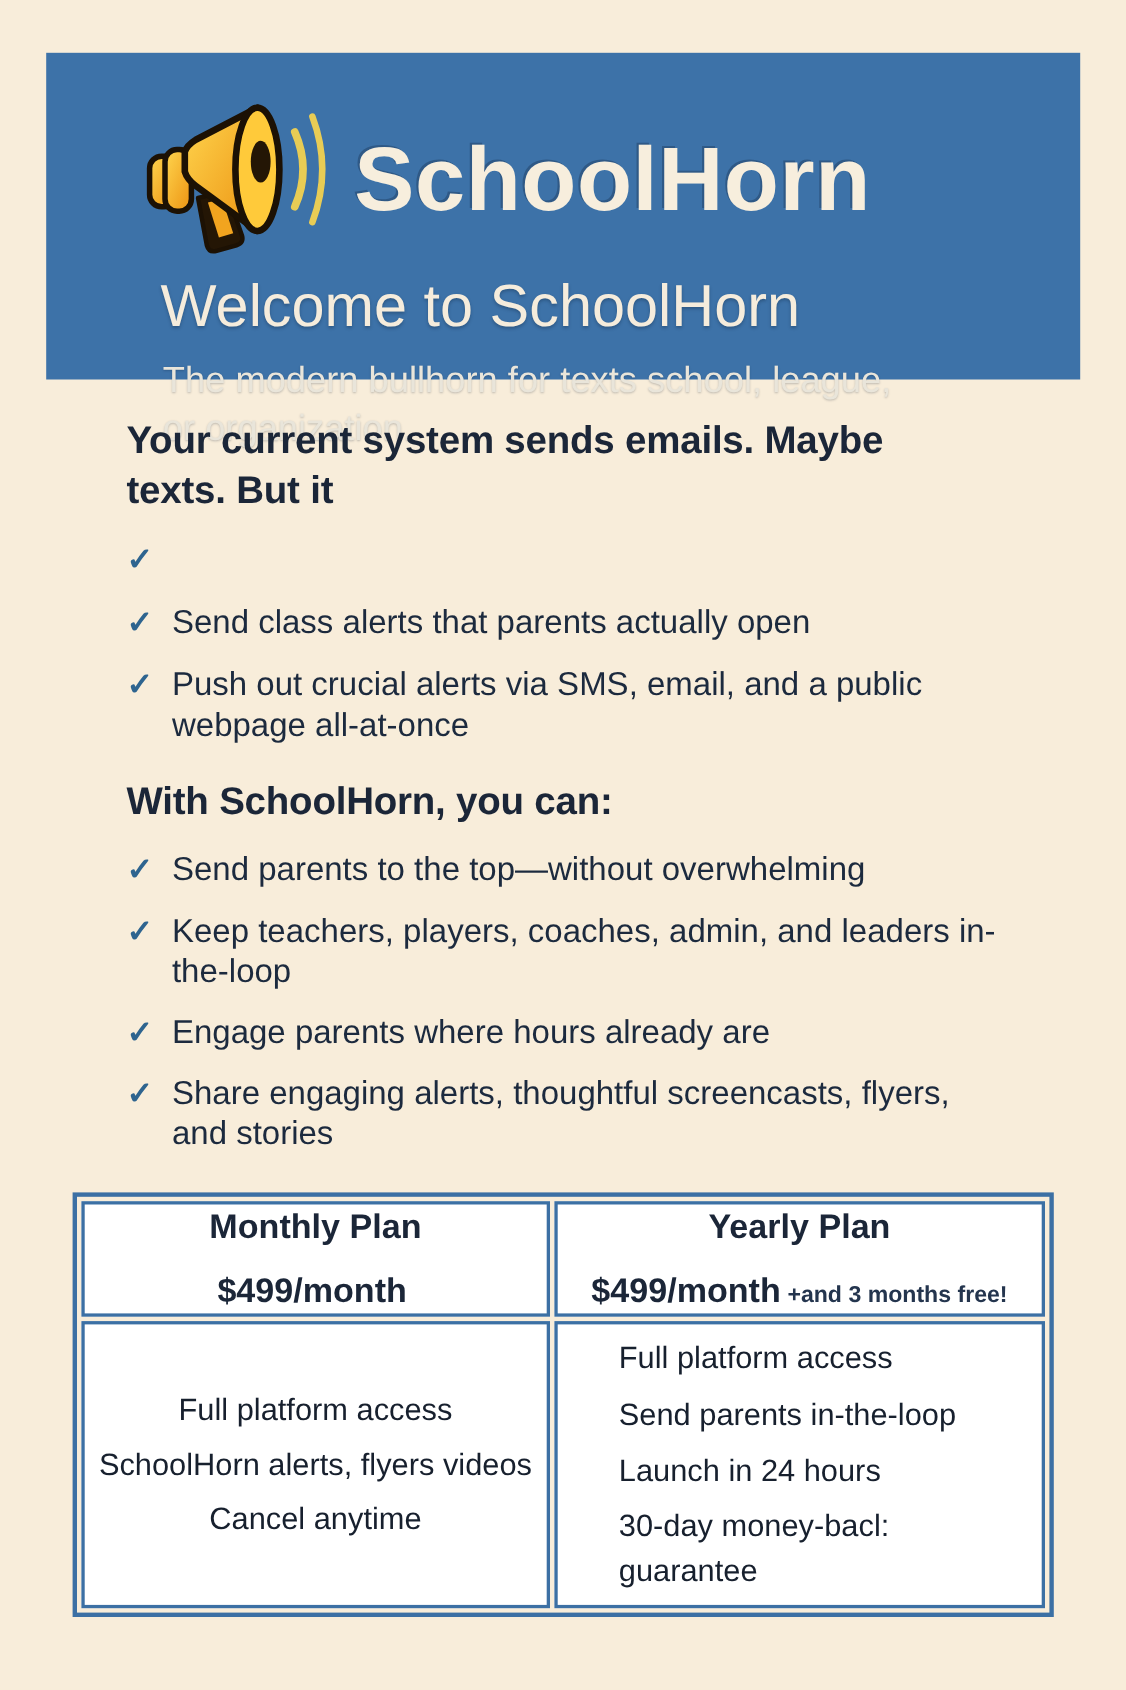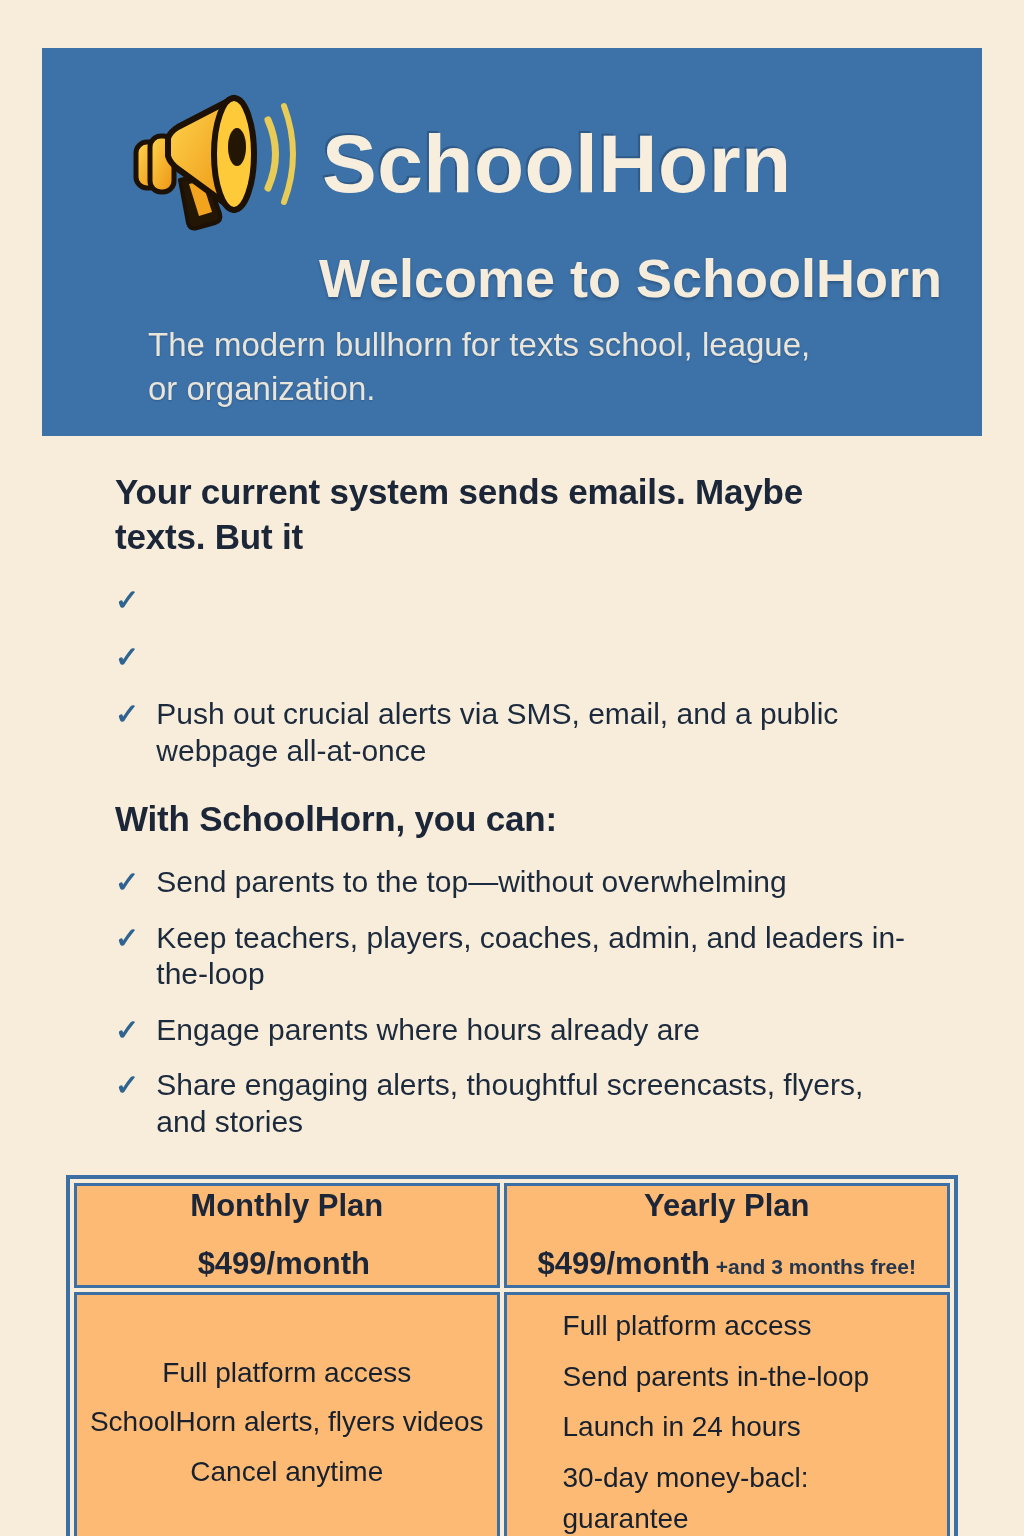--- a/index.html
+++ b/index.html
@@ -8,38 +8,37 @@
     background:#f8edda;
     font-family:"Liberation Sans", sans-serif;
     color:#1b2638;
     overflow:hidden;
   }
   .page { position:relative; width:1024px; height:1536px; }
 
   
   .hero {
     margin:48px 42px 0 42px;
-    height:388px;
+    height:297px;
     background:#3d72a8;
     box-sizing:border-box;
     padding:42px 40px 0 88px;
   }
   .logo-row { display:flex; align-items:center; gap:16px; height:148px; }
   .megaphone { flex:0 0 auto; }
   .brand {
     font-size:82px; font-weight:700; color:#f7eedd; letter-spacing:0.5px;
     text-shadow:-2px -2px 0 rgba(10,25,45,0.28);
     line-height:1;
   }
   .welcome {
     margin:12px 0 0 16px;
-    font-size:54px; font-weight:700; color:#f5ecdc;
+    font-size:54px; font-weight:400; color:#f5ecdc;
     text-shadow:0 2px 3px rgba(10,25,45,0.30);
     line-height:1.05;
-    text-align:right;
   }
   .subtitle {
     margin:16px 0 0 18px;
     max-width:700px;
     font-size:33px; font-weight:400; color:#e9e5da;
     text-shadow:0 1px 2px rgba(10,25,45,0.25);
     line-height:1.35;
   }
 
   
@@ -69,21 +68,21 @@
   table.pricing {
     width:100%;
     margin-top:34px;
     border-collapse:separate;
     border-spacing:4px;
     border:4px solid #3c70a4;
     background:#f8edda;
   }
   table.pricing th, table.pricing td {
     border:3px solid #3c70a4;
-    background:#fdba74;
+    background:#ffffff;
   }
   table.pricing th { height:96px; vertical-align:middle; font-weight:700; }
   table.pricing col.m { width:48.8%; }
   .plan-title { font-size:31px; color:#1b2638; line-height:1.25; text-align:center; }
   .plan-price { font-size:31px; color:#1b2638; line-height:1.25; text-align:center; margin-top:20px; }
   .price-note { font-size:21px; font-weight:600; color:#24354e; margin-left:6px; }
   table.pricing td { height:176px; vertical-align:middle; font-size:28px; color:#17202e; }
   td.features-monthly { text-align:center; }
   td.features-monthly .feat { margin:9px 0; line-height:1.45; }
   td.features-yearly { text-align:left; padding-left:56px; padding-right:16px; }
@@ -127,20 +126,21 @@
   <main>
 
     <section class="problem">
       <h2>Your current system sends emails. Maybe texts. But it</h2>
       <ul class="benefits">
         <li>
           <span class="check">✓</span>
         </li>
         <li>
           <span class="check">✓</span>
+          <span>Send class alerts that parents actually open</span>
         </li>
         <li>
           <span class="check">✓</span>
           <span>Push out crucial alerts via SMS, email, and a public webpage all-at-once</span>
         </li>
       </ul>
     </section>
 
     <section class="can">
       <h2>With SchoolHorn, you can:</h2>

